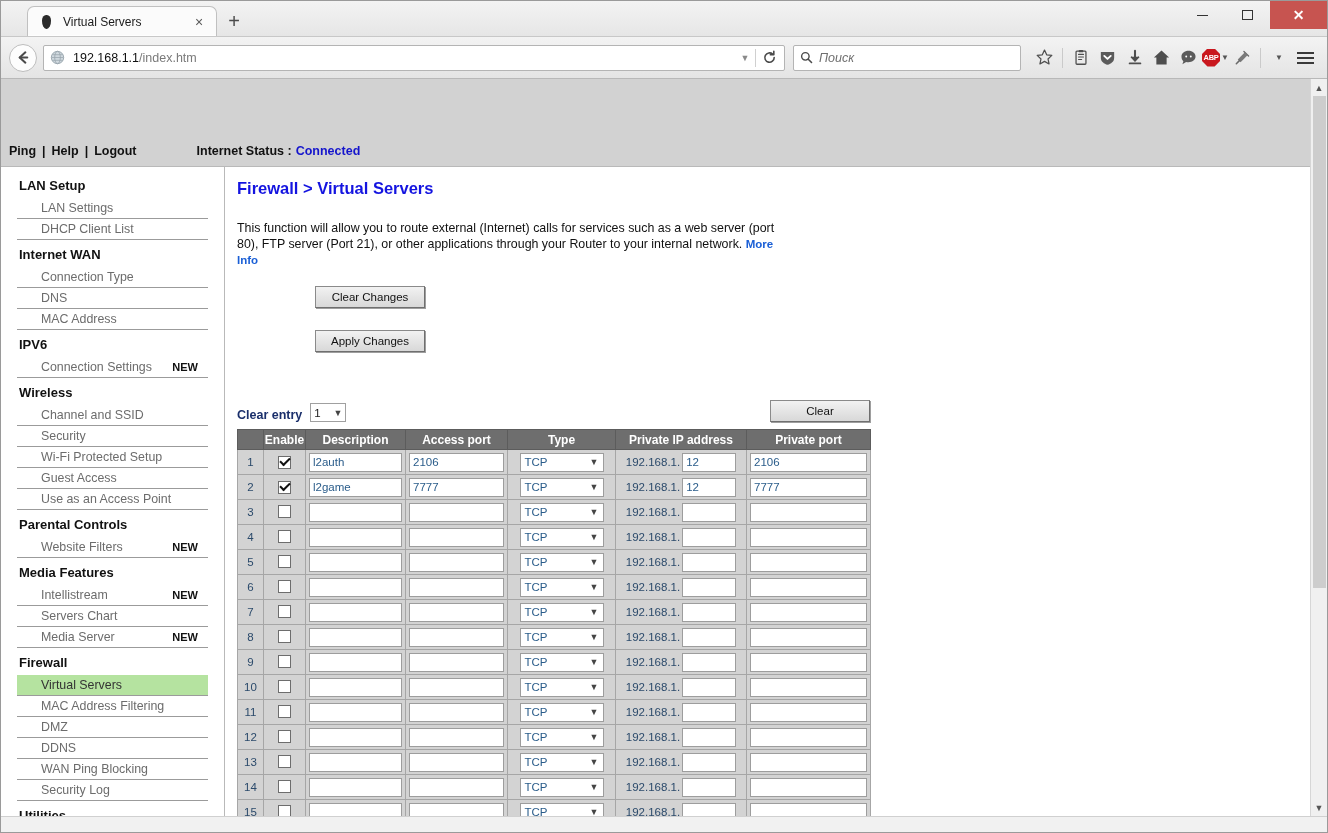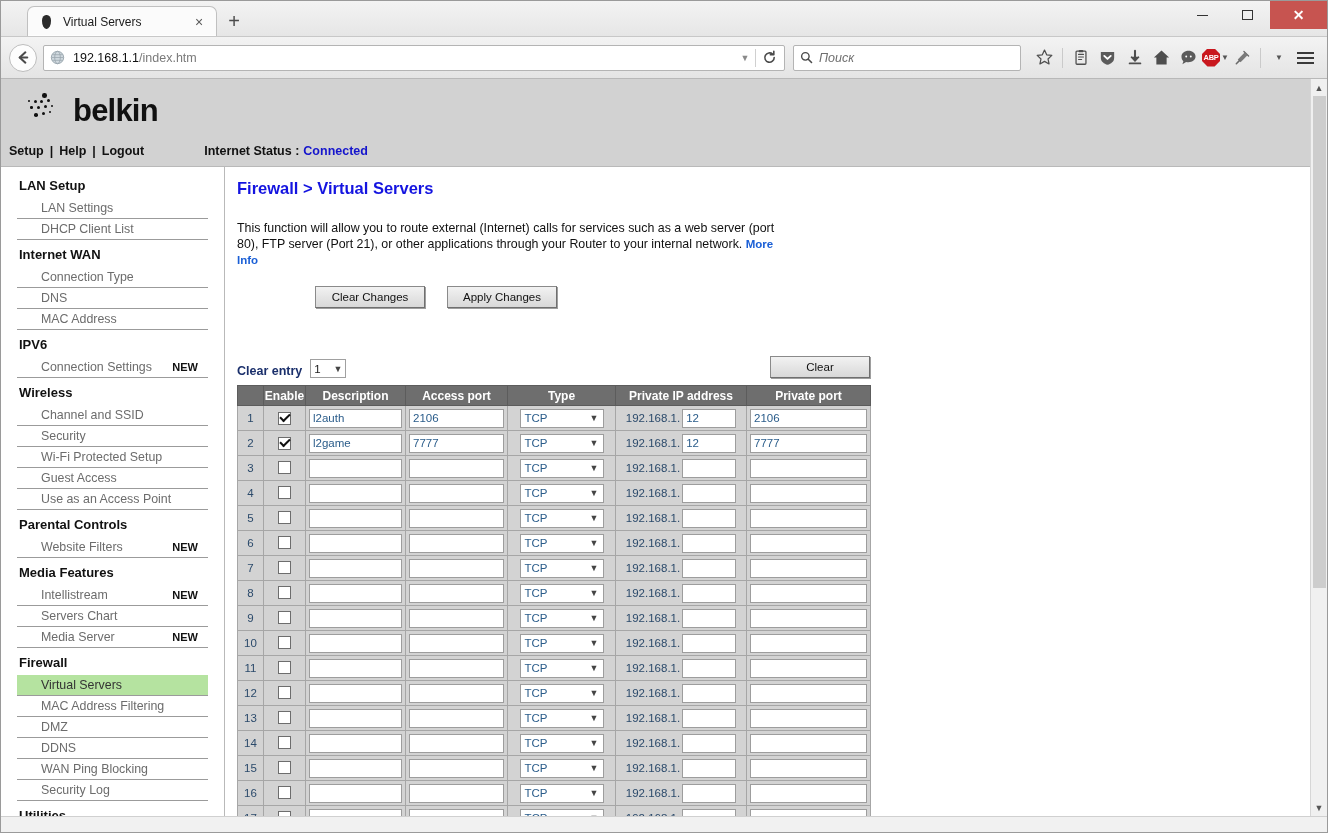--- a/index.html
+++ b/index.html
@@ -222,21 +222,21 @@
 
   .gbtn {
     background: linear-gradient(#f2f2f2, #d8d8d8);
     border: 1px solid #8a8a8a;
     border-right-color: #6f6f6f; border-bottom-color: #6f6f6f;
     box-shadow: 1px 1px 0 #9e9e9e;
     font-size: 11.5px; color: #111;
     font-family: "Liberation Sans", sans-serif;
     padding: 4px 0; text-align: center;
   }
-  #btnrow { display: flex; gap: 22px; margin: 0 0 48px 78px; }
+  #btnrow { display: flex; gap: 22px; margin: 0 0 48px 78px; flex-direction: column; }
   #btnrow .gbtn { width: 110px; }
 
   #clearrow {
     display: flex; align-items: flex-end;
     margin: 0 0 7px 0; width: 633px;
   }
   #clearrow .lbl { font-size: 12.5px; font-weight: bold; color: #1a2f6b; margin-right: 8px; }
   .minisel {
     width: 36px; height: 19px;
     border: 1px solid #a0a0a0; background: #fff;
@@ -458,39 +458,22 @@
           <span></span>
         </span>
     </div>
   </div>
 
   <div id="viewport">
     <div id="pagescroll">
       <div id="pageinner">
 
         <div id="belkin-header">
-          <div id="logo-wrap">
-            <span id="dots-logo">
-                <i style="left: 17px; top: 2px; width: 4.6px; height: 4.6px;"></i>
-                <i style="left: 9px; top: 9px; width: 3.4px; height: 3.4px;"></i>
-                <i style="left: 15px; top: 8.5px; width: 3px; height: 3px;"></i>
-                <i style="left: 22px; top: 8px; width: 3.4px; height: 3.4px;"></i>
-                <i style="left: 5px; top: 15px; width: 2.6px; height: 2.6px;"></i>
-                <i style="left: 12px; top: 14.5px; width: 3.2px; height: 3.2px;"></i>
-                <i style="left: 19px; top: 14px; width: 3px; height: 3px;"></i>
-                <i style="left: 26px; top: 13.5px; width: 2.4px; height: 2.4px;"></i>
-                <i style="left: 9px; top: 22px; width: 3.6px; height: 3.6px;"></i>
-                <i style="left: 17px; top: 21px; width: 3px; height: 3px;"></i>
-                <i style="left: 24px; top: 20px; width: 2.4px; height: 2.4px;"></i>
-                <i style="left: 3px; top: 9px; width: 1.8px; height: 1.8px;"></i>
-              </span>
-            <span id="belkin-word">belkin</span>
-          </div>
           <div id="navlinks">
-            <a href="#">Setup</a>
+            <a href="#">Ping</a>
             <span class="sep">|</span>
             <a href="#">Help</a>
             <span class="sep">|</span>
             <a href="#">Logout</a>
             <span id="istatus"><span>Internet Status :</span><span class="val">Connected</span></span>
           </div>
         </div>
 
         <div id="bodycols">
           <div id="sidebar">

